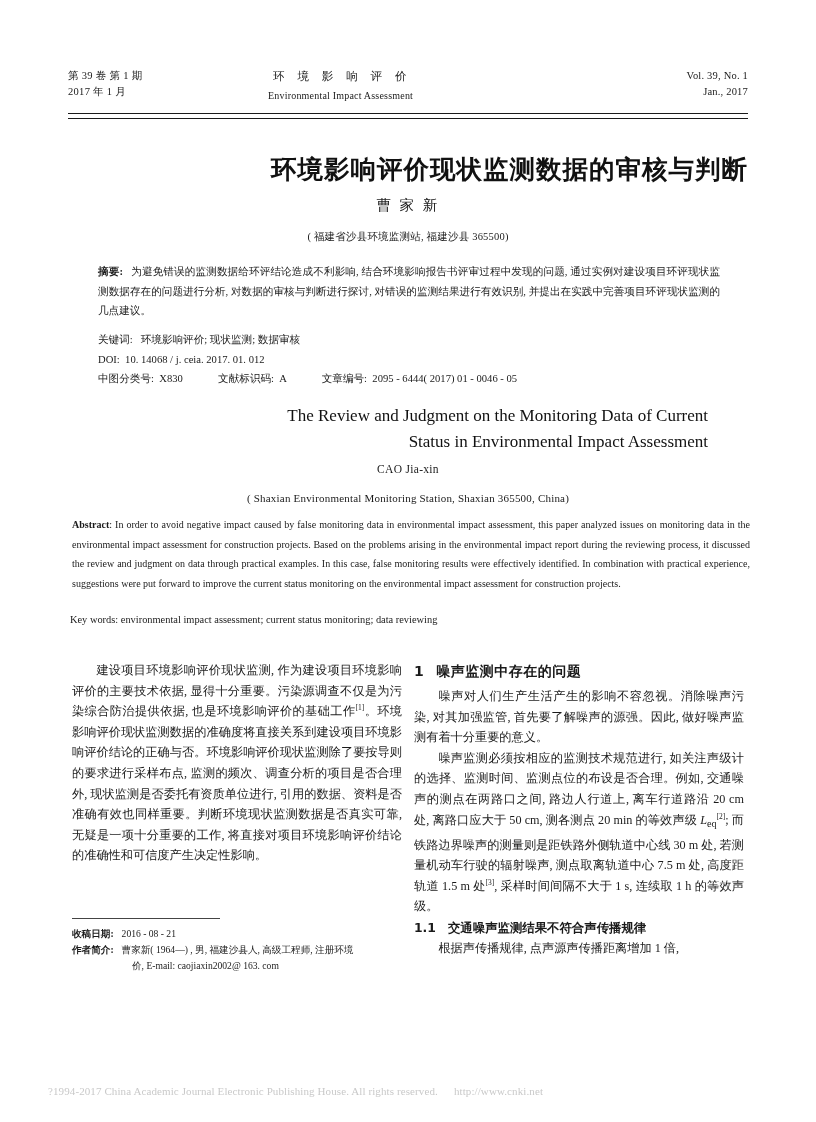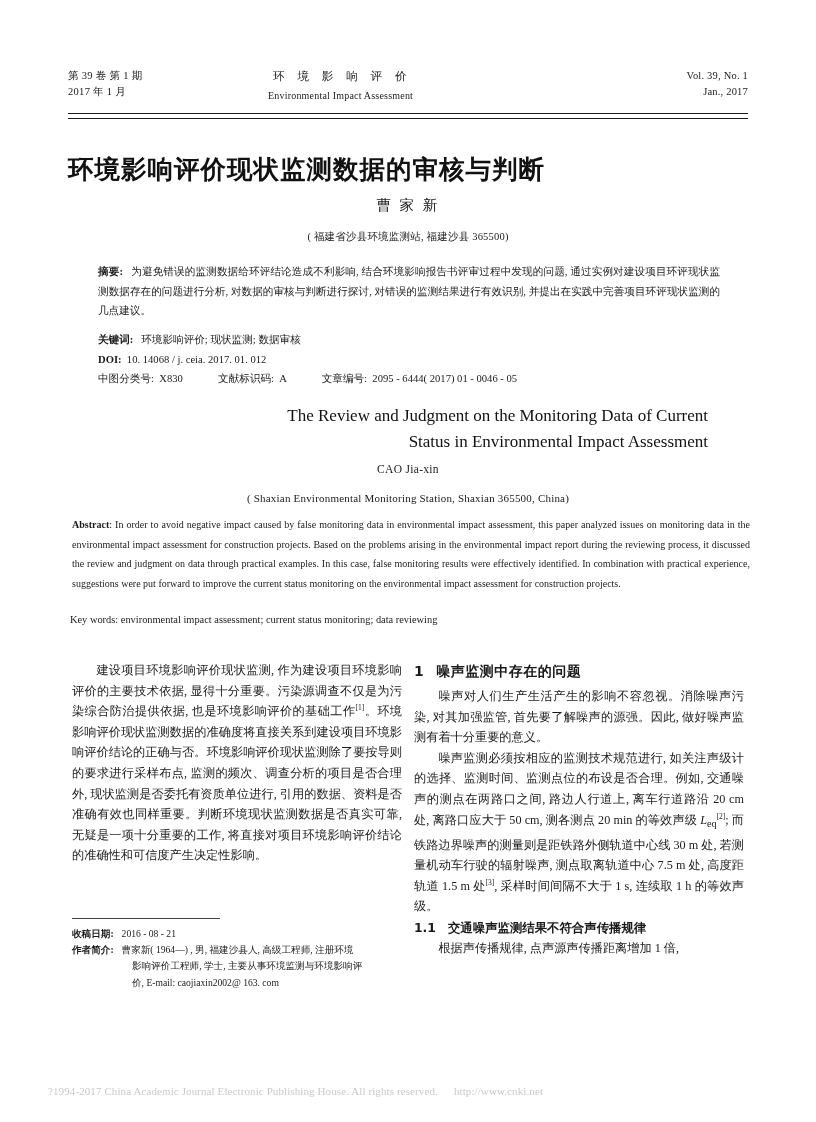--- a/index.html
+++ b/index.html
@@ -56,21 +56,21 @@
     border-top: 1.6px solid #1a1a1a;
     border-bottom: 1px solid #1a1a1a;
   }
 
   
   .title-cn {
     position: absolute;
     left: 68px;
     top: 152px;
     width: 680px;
-    text-align: left;
+    text-align: right;
     font-family: "DejaVu Sans", sans-serif;
     font-size: 25.5px;
     font-weight: bold;
     letter-spacing: 1px;
     color: #111;
   }
   .author-cn {
     position: absolute;
     left: 68px;
     top: 196px;
@@ -103,21 +103,21 @@
   .abs-cn b { font-weight: bold; }
   .meta-cn {
     position: absolute;
     left: 98px;
     top: 330px;
     width: 622px;
     font-size: 10.6px;
     line-height: 19.5px;
   }
   .meta-row { white-space: nowrap; }
-  .meta-row .lbl { font-weight: bold; }
+  .meta-row .lbl { font-weight: normal; }
   .meta-gap { display: inline-block; width: 30px; }
 
   
   .title-en {
     position: absolute;
     left: 108px;
     top: 403px;
     width: 600px;
     text-align: right;
     font-family: Liberation Serif, serif;
@@ -326,23 +326,20 @@
   <div class="footnote">
     <div class="fn-line">
       <span class="fn-lbl">收稿日期:</span>
       <span class="fn-val">2016 - 08 - 21</span>
     </div>
     <div class="fn-line">
       <span class="fn-lbl">作者简介:</span>
       <span class="fn-val">曹家新( 1964—) , 男, 福建沙县人, 高级工程师, 注册环境</span>
     </div>
     <div class="fn-indent">
-      <span>影响评价工程师, 学士, 主要从事环境监测与环境影响评</span>
-    </div>
-    <div class="fn-indent">
       <span>价, E-mail: caojiaxin2002@ 163. com</span>
     </div>
   </div>
 
   <div class="cnki">
     <span>?1994-2017 China Academic Journal Electronic Publishing House. All rights reserved.</span><span class="gap"></span><span>http://www.cnki.net</span>
   </div>
 
 </div>
 

